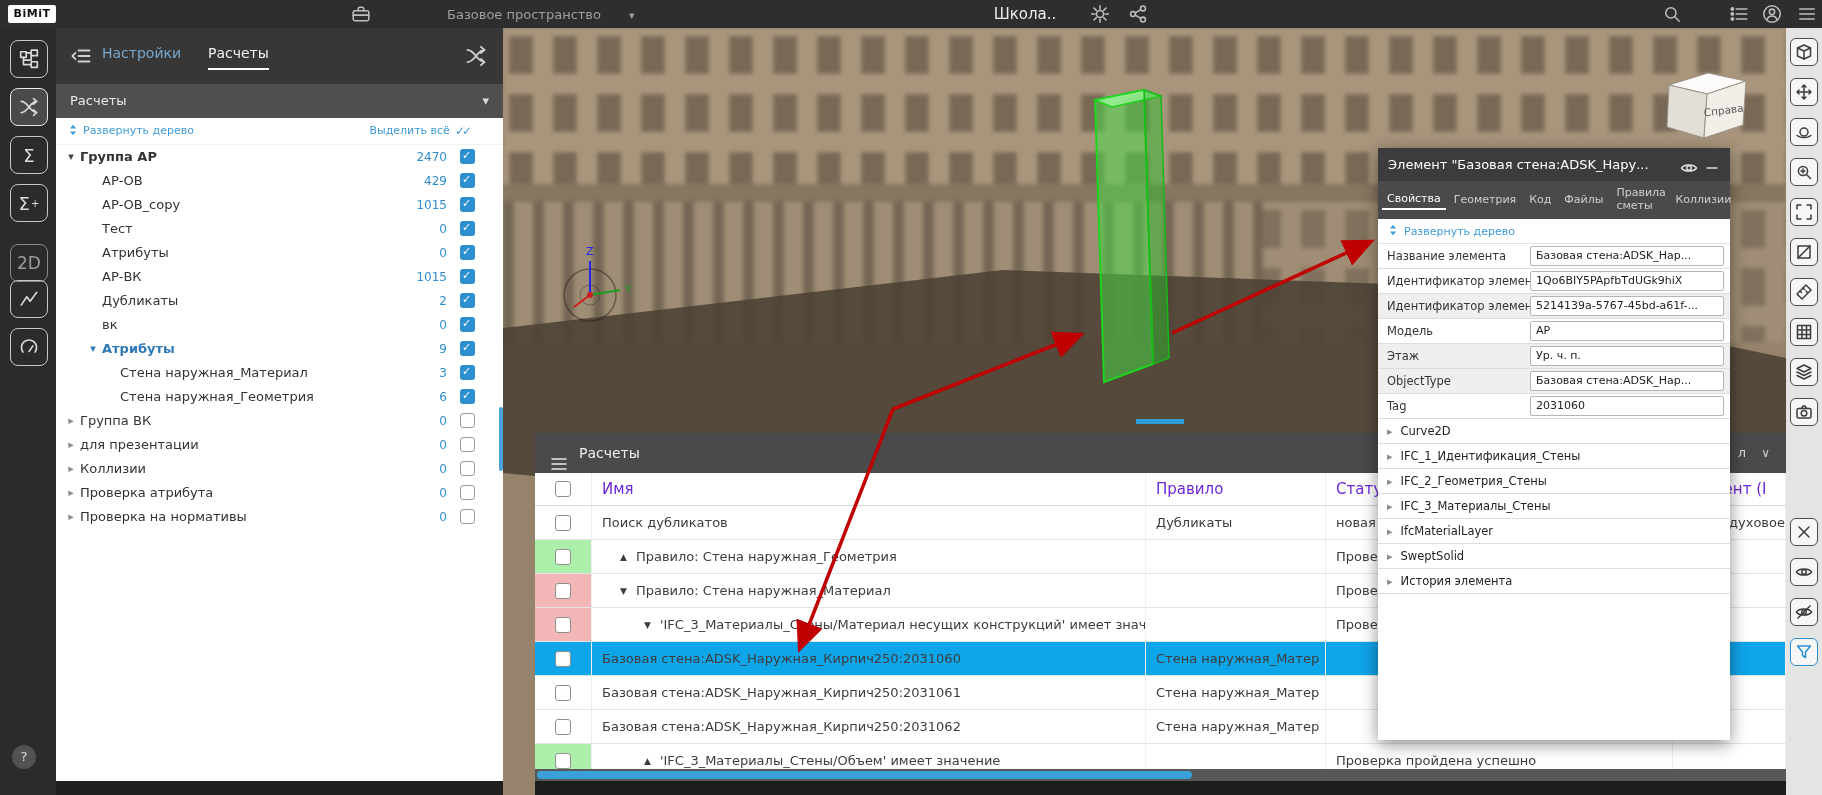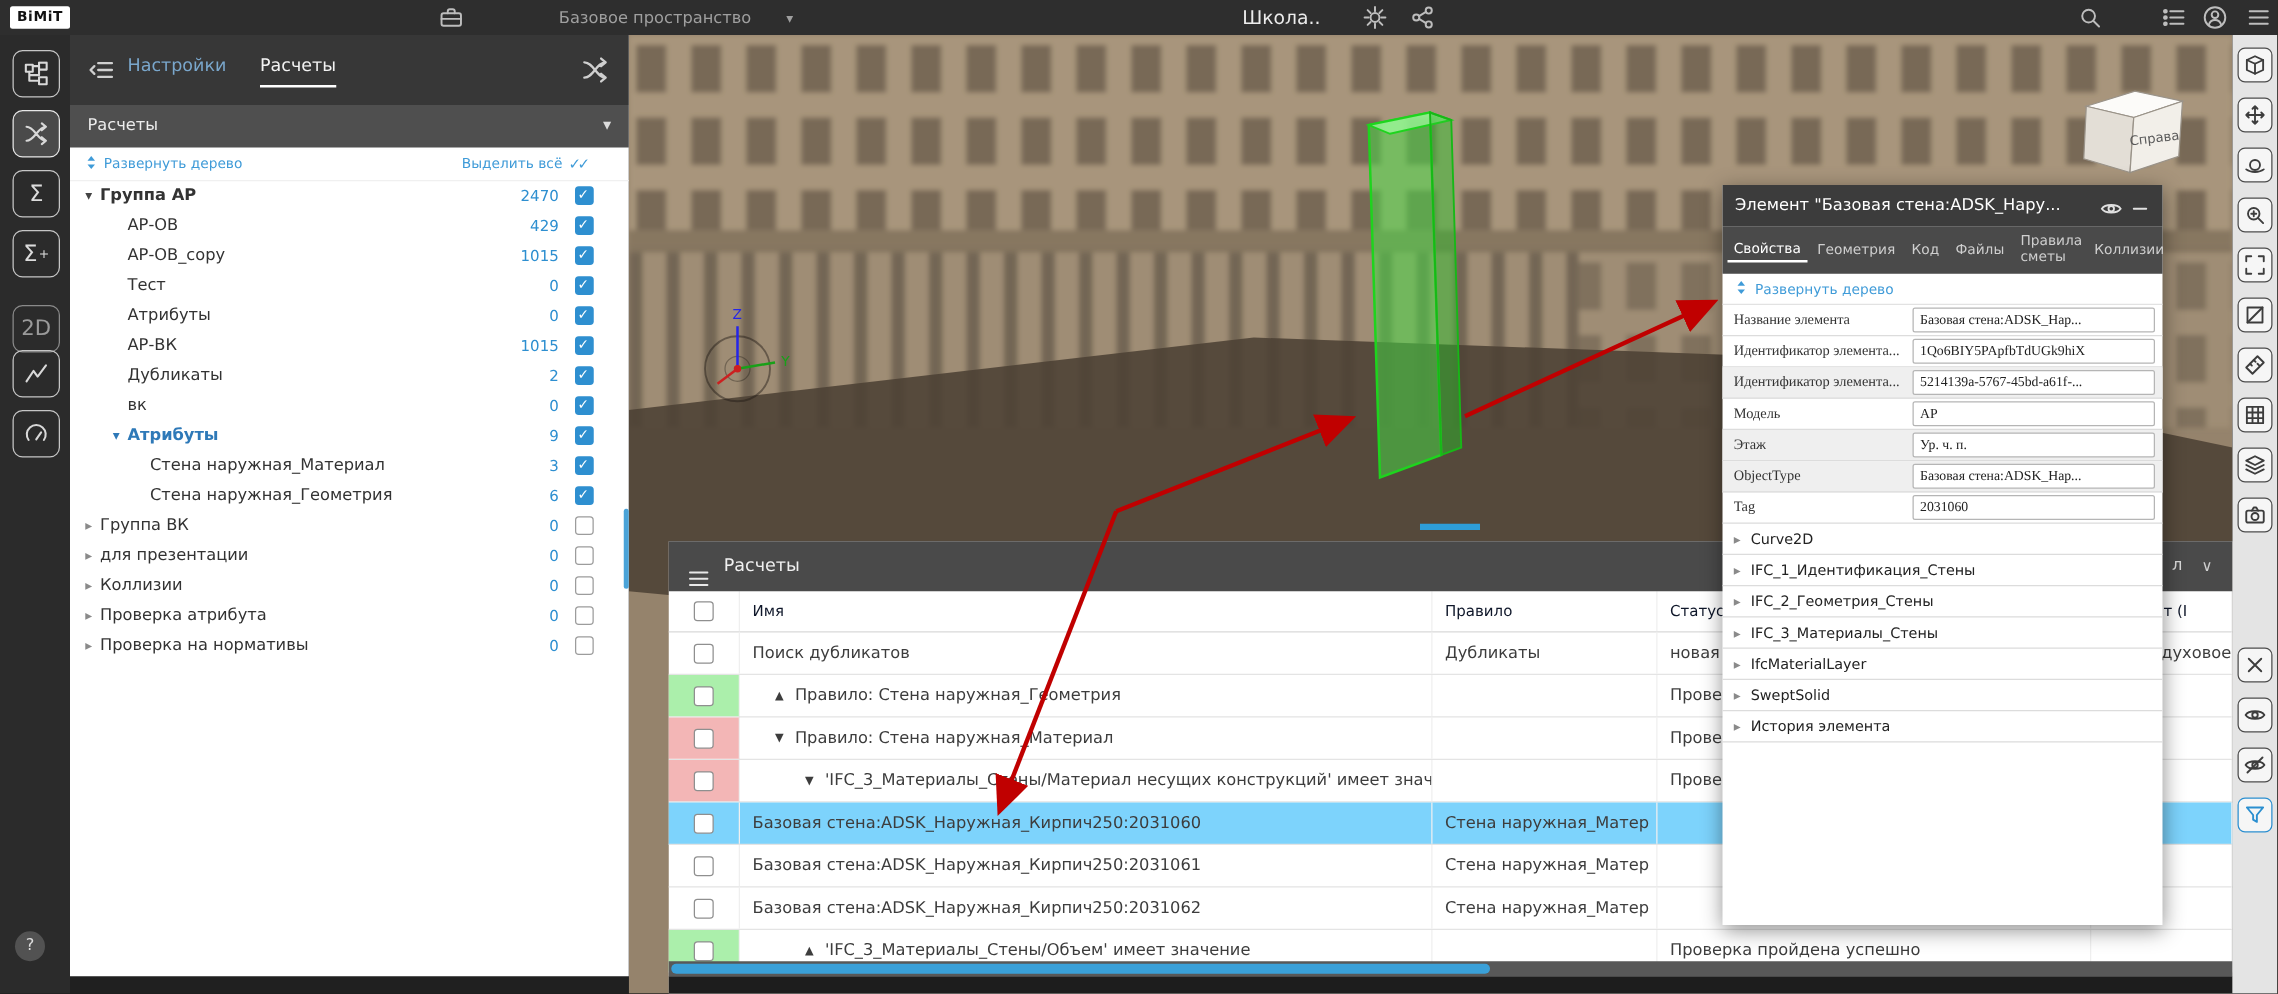--- a/index.html
+++ b/index.html
@@ -70,29 +70,29 @@
 
   
   .results{position:absolute;left:535px;top:433px;width:1251px;height:362px;z-index:5;background:#fff;}
   .res-header{height:40px;background:#4a4a4a;color:#f0f0f0;font-size:14px;line-height:40px;position:relative;}
   .res-menu{position:absolute;left:16px;top:13px;width:16px;height:14px;}
   .res-title{position:absolute;left:44px;}
   .res-frag{position:absolute;right:40px;color:#d8d8d8;font-size:13px;}
   .res-chev{position:absolute;right:16px;color:#cfcfcf;font-size:12px;cursor:pointer;}
   .res-chev::before{content:"∨";}
   .grid-cols{display:grid;grid-template-columns:57px 554px 180px 347px 113px;}
-  .res-cols{height:32px;border-bottom:1px solid #d9d9d9;color:#0f172a;font-size:12px;align-items:center;}
+  .res-cols{height:32px;border-bottom:1px solid #d9d9d9;color:#6d28d9;font-size:15px;align-items:center;}
   .res-row{height:33px;border-bottom:1px solid #e4e4e4;font-size:13px;color:#3d3d3d;align-items:center;}
   .cell{padding-left:10px;overflow:hidden;white-space:nowrap;height:100%;display:flex;align-items:center;
         border-right:1px solid #efefef;box-sizing:border-box;}
   .cb-cell{justify-content:center;padding-left:0;}
   .cb-cell.green{background:#abefab;}
   .cb-cell.red{background:#f3b6b6;}
   .rcb{width:16px;height:16px;background:#fff;border:1.5px solid #8f8f8f;border-radius:3px;box-sizing:border-box;cursor:pointer;}
-  .row-sel{background:#7dd3fc;}
+  .row-sel{background:#0ea5e9;}
   .tri{margin-right:9px;font-size:9px;color:#3d3d3d;}
   .tri.up::before{content:"▲";}
   .tri.down::before{content:"▼";}
   .ind1{padding-left:28px;} .ind2{padding-left:52px;}
   .frag-pad{padding-left:56px;}
   .res-scroll{position:absolute;left:0;top:336px;width:1251px;height:12px;background:#585858;}
   .res-thumb{position:absolute;left:2px;top:2px;width:655px;height:8px;background:#3aa0d8;border-radius:4px;cursor:pointer;}
   .res-footer{position:absolute;left:0;top:348px;width:1251px;height:14px;background:#1d1d1d;}
 
   
@@ -102,21 +102,21 @@
             position:relative;white-space:nowrap;overflow:hidden;}
   .pr-eye{position:absolute;right:32px;top:8px;width:18px;height:18px;color:#e0e0e0;cursor:pointer;}
   .pr-eye svg,.pr-min svg{stroke:currentColor;fill:none;stroke-width:1.5;stroke-linecap:round;}
   .pr-min{position:absolute;right:10px;top:8px;width:16px;height:18px;color:#e0e0e0;cursor:pointer;}
   .pr-tabs{height:38px;background:#4a4a4a;display:flex;align-items:center;padding:0 4px;gap:3px;}
   .pr-tab{color:#cfcfcf;font-size:11px;padding:3px 5px;line-height:1.15;cursor:pointer;}
   .pr-tab.active{color:#fff;border-bottom:2px solid #fff;}
   .pr-tab.wrap{width:46px;}
   .pr-link{height:24px;font-size:11px;display:flex;align-items:center;gap:6px;padding:0 10px;border-bottom:1px solid #e2e2e2;}
   .prow{display:grid;grid-template-columns:152px 200px;height:24px;border-bottom:1px solid #dcdcdc;
-        font-size:11.5px;color:#333;align-items:center;font-family:Liberation Serif, serif;}
+        font-size:11.5px;color:#333;align-items:center;}
   .prow.alt{background:#efefef;}
   .plabel{padding-left:9px;overflow:hidden;white-space:nowrap;}
   .pval{margin-right:6px;border:1px solid #b5b5b5;height:18px;line-height:18px;padding:0 5px;background:#fff;
         overflow:hidden;white-space:nowrap;border-radius:2px;font-size:11px;color:#222;}
   .psec{height:24px;border-bottom:1px solid #dcdcdc;font-size:11.5px;color:#222;display:flex;align-items:center;
         gap:8px;padding-left:9px;cursor:pointer;}
   .psec .tr-caret{position:static;width:auto;}
 
   
   .right-toolbar{position:absolute;right:0;top:28px;width:36px;height:767px;background:#e4e4e4;z-index:30;}

